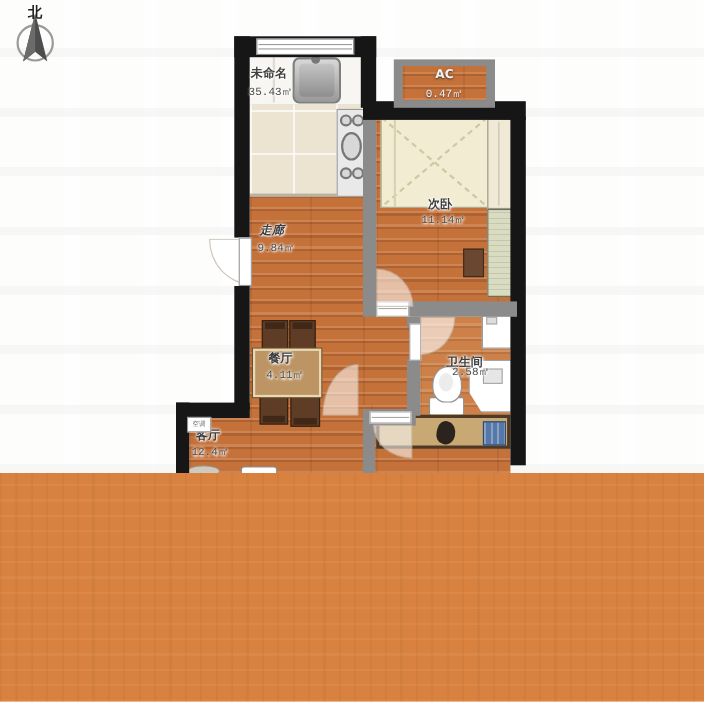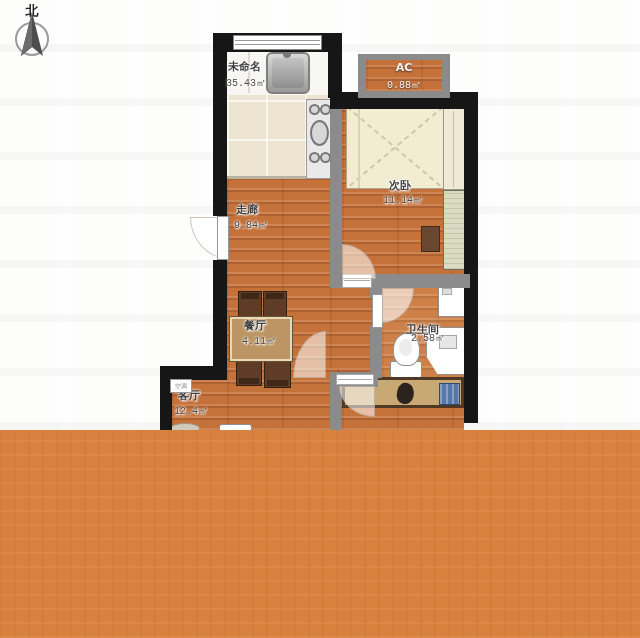--- a/index.html
+++ b/index.html
@@ -159,24 +159,24 @@
 <div class="abs door leaf" style="left:217px;top:216px;width:10px;height:42px;"></div>
 <div class="abs door arc" style="left:342px;top:244px;width:32px;height:33px;border-top-right-radius:100%;"></div>
 <div class="abs door arc" style="left:293px;top:331px;width:31px;height:45px;border-top-left-radius:100%;"></div>
 <div class="abs door arc" style="left:339px;top:386px;width:34px;height:29px;border-bottom-left-radius:100%;"></div>
 <div class="abs door leaf" style="left:372px;top:294px;width:9px;height:32px;"></div>
 <div class="abs door arc" style="left:382px;top:288px;width:30px;height:33px;border-bottom-right-radius:100%;background:rgba(255,255,255,0.6);"></div>
 
 <div class="abs lab room-name" style="left:228px;top:59px;">未命名</div>
 <div class="abs lab room-area" style="left:226px;top:76px;">35.43㎡</div>
 <div class="abs lab room-name lab-light" style="left:366px;top:61px;width:76px;text-align:center;">AC</div>
-<div class="abs lab room-area lab-light" style="left:366px;top:78px;width:76px;text-align:center;">0.88㎡</div>
+<div class="abs lab room-area lab-light" style="left:366px;top:78px;width:76px;text-align:center;">0.47㎡</div>
 <div class="abs lab room-name" style="left:389px;top:178px;">次卧</div>
 <div class="abs lab room-area" style="left:383px;top:193px;">11.14㎡</div>
-<div class="abs lab room-name" style="left:236px;top:202px;">走廊</div>
+<div class="abs lab room-name" style="left:236px;top:202px;font-style:italic;">走廊</div>
 <div class="abs lab room-area" style="left:234px;top:218px;">9.84㎡</div>
 <div class="abs lab room-name" style="left:244px;top:318px;">餐厅</div>
 <div class="abs lab room-area" style="left:242px;top:334px;">4.11㎡</div>
 <div class="abs lab room-name" style="left:406px;top:298px;margin-top:24px;">卫生间</div>
 <div class="abs lab room-area" style="left:411px;top:331px;">2.58㎡</div>
 <div class="abs lab room-name" style="left:178px;top:388px;">客厅</div>
 <div class="abs lab room-area" style="left:174px;top:404px;">12.4㎡</div>
 <div class="abs lab" style="left:170px;top:379px;width:22px;height:14px;background:#FFF;border:1px solid #999;box-sizing:border-box;font-size:6px;color:#777;text-align:center;line-height:12px;">空调</div>
 
 <div class="abs overlay"></div>

